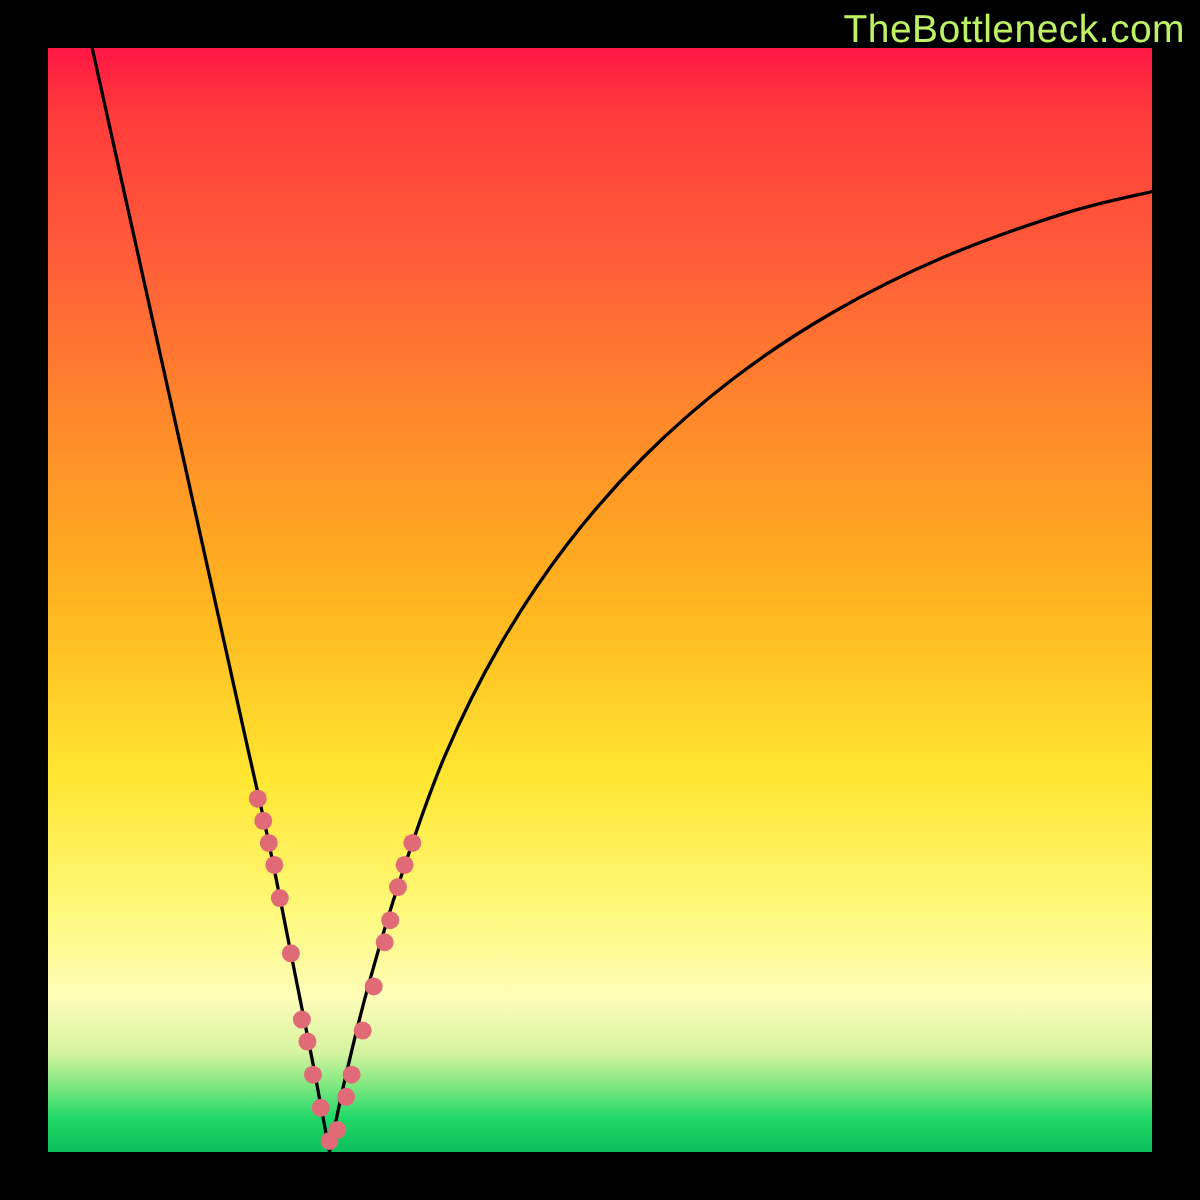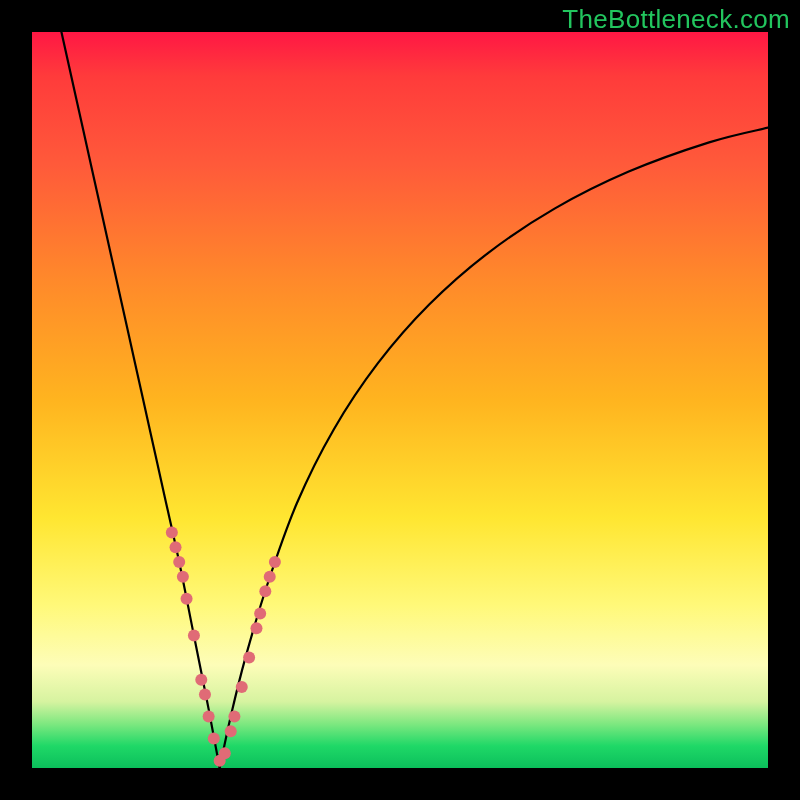--- a/index.html
+++ b/index.html
@@ -13,21 +13,21 @@
   .frame {
     position: relative;
     width: 800px;
     height: 800px;
     background: #000;
   }
   .watermark {
     position: absolute;
     top: 4px;
     right: 10px;
-    color: #22c55e;
+    color: #bef264;
     font-size: 26px;
     font-weight: 400;
     letter-spacing: 0.3px;
     user-select: none;
   }
   .plot {
     position: absolute;
     left: 32px;
     top: 32px;
     width: 736px;

